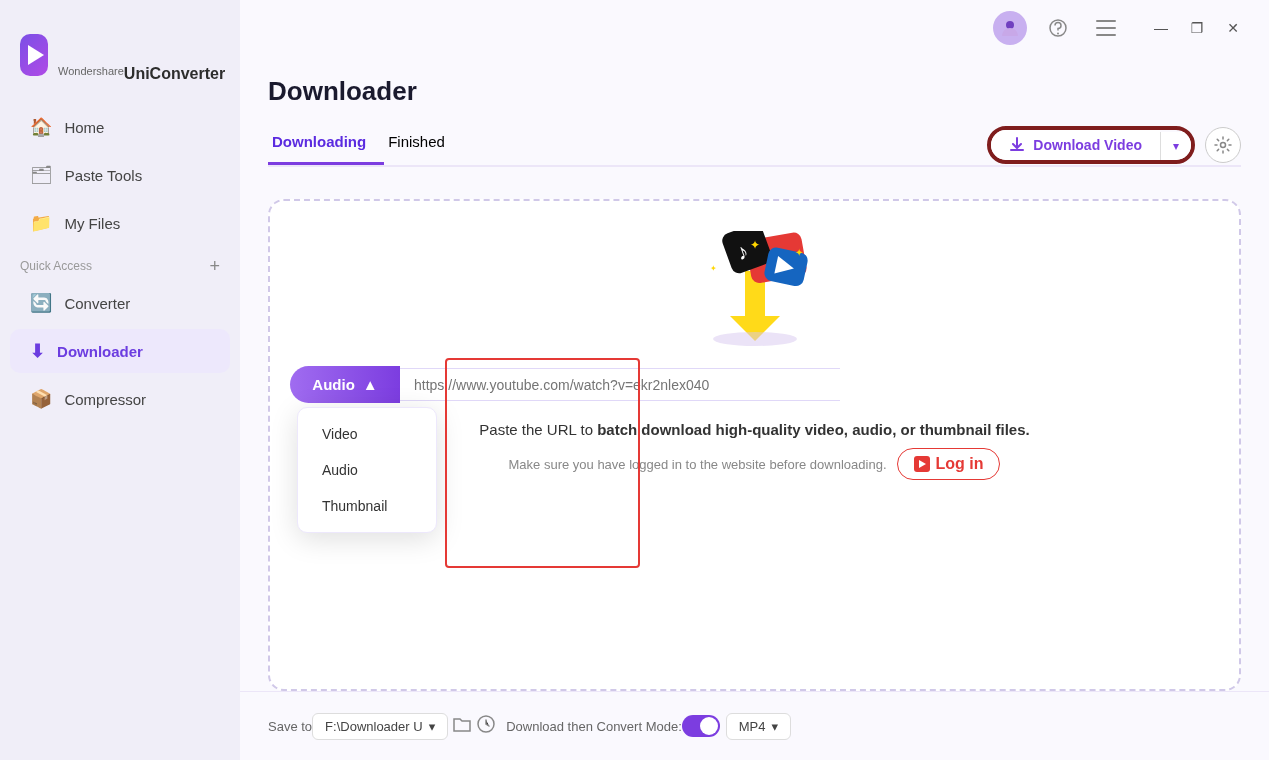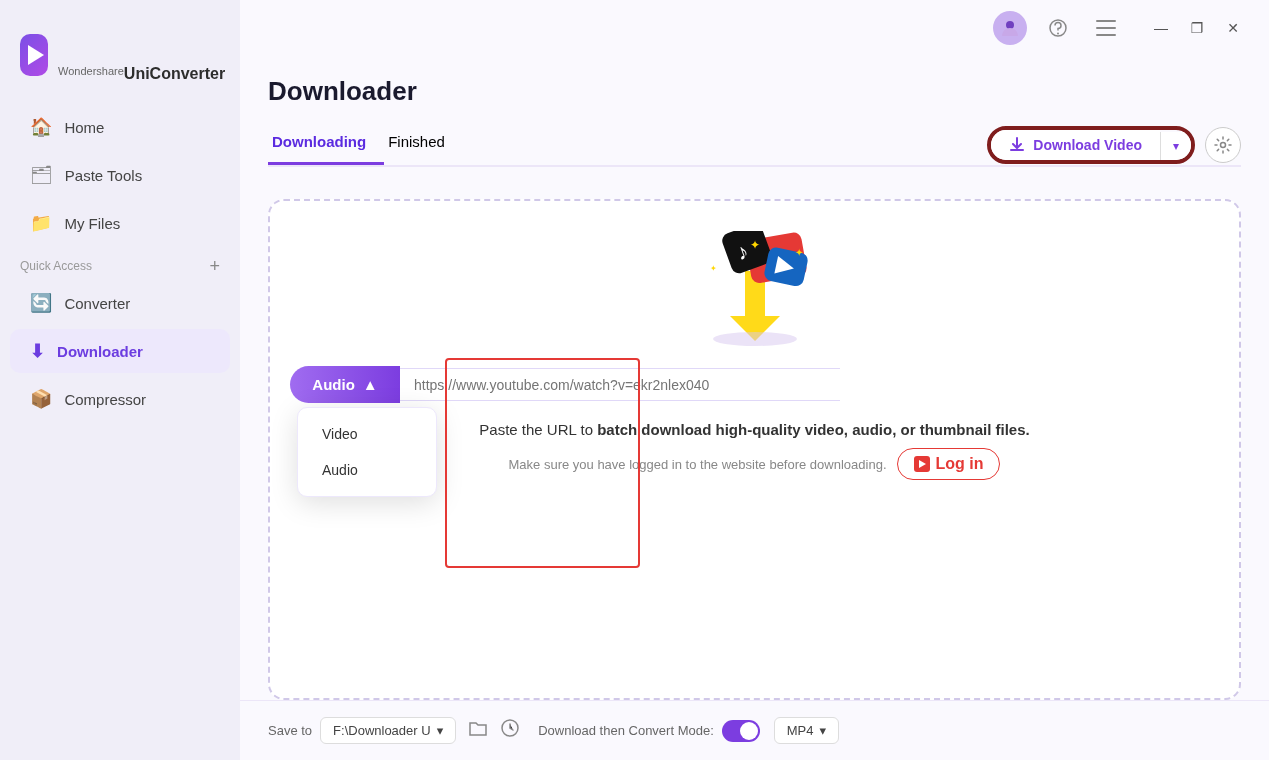--- a/index.html
+++ b/index.html
@@ -141,22 +141,22 @@
     .paste-hint b { font-weight: 700; }
     .login-hint { font-size: 13px; color: #888; margin-top: 10px; display: flex; align-items: center; gap: 10px; }
     .youtube-login-btn {
       display: flex; align-items: center; gap: 6px;
       background: white; border: 1.5px solid #e53935; color: #e53935;
       border-radius: 20px; padding: 6px 16px; font-size: 16px; font-weight: 600; cursor: pointer;
     }
 
     
     .bottom-bar {
-      height: 60px; display: flex; align-items: center; padding: 0 28px;
-      gap: 8px; background: #faf9fe; border-top: 1px solid #ece6f8;
+      height: 69px; display: flex; align-items: center; padding: 0 28px;
+      gap: 0; background: #faf9fe; border-top: 1px solid #ece6f8;
     }
     .save-label { font-size: 13px; color: #666; }
     .save-path {
       display: flex; align-items: center; gap: 6px;
       border: 1.5px solid #ddd; border-radius: 6px; padding: 5px 12px;
       background: white; font-size: 13px; color: #444; cursor: pointer;
     }
     .bottom-icon-btn { color: #888; font-size: 18px; cursor: pointer; margin-left: 4px; }
     .convert-label { font-size: 13px; color: #666; margin-left: 10px; }
     .toggle {
@@ -324,20 +324,23 @@
               <span>▲</span>
             </button>
 
             <div class="dropdown-menu">
               <div class="dropdown-item">
                 <span>Video</span>
               </div>
               <div class="dropdown-item">
                 <span>Audio</span>
               </div>
+              <div class="dropdown-item">
+                <span>Thumbnail</span>
+              </div>
             </div>
           </div>
           <input class="url-input" type="text" style="width: 440px;" placeholder="https://www.youtube.com/watch?v=ekr2nlex040">
         </div>
       </div>
 
       <p class="paste-hint">
         <span>Paste the URL to </span><b>batch download high-quality video, audio, or thumbnail files.</b>
       </p>
 

